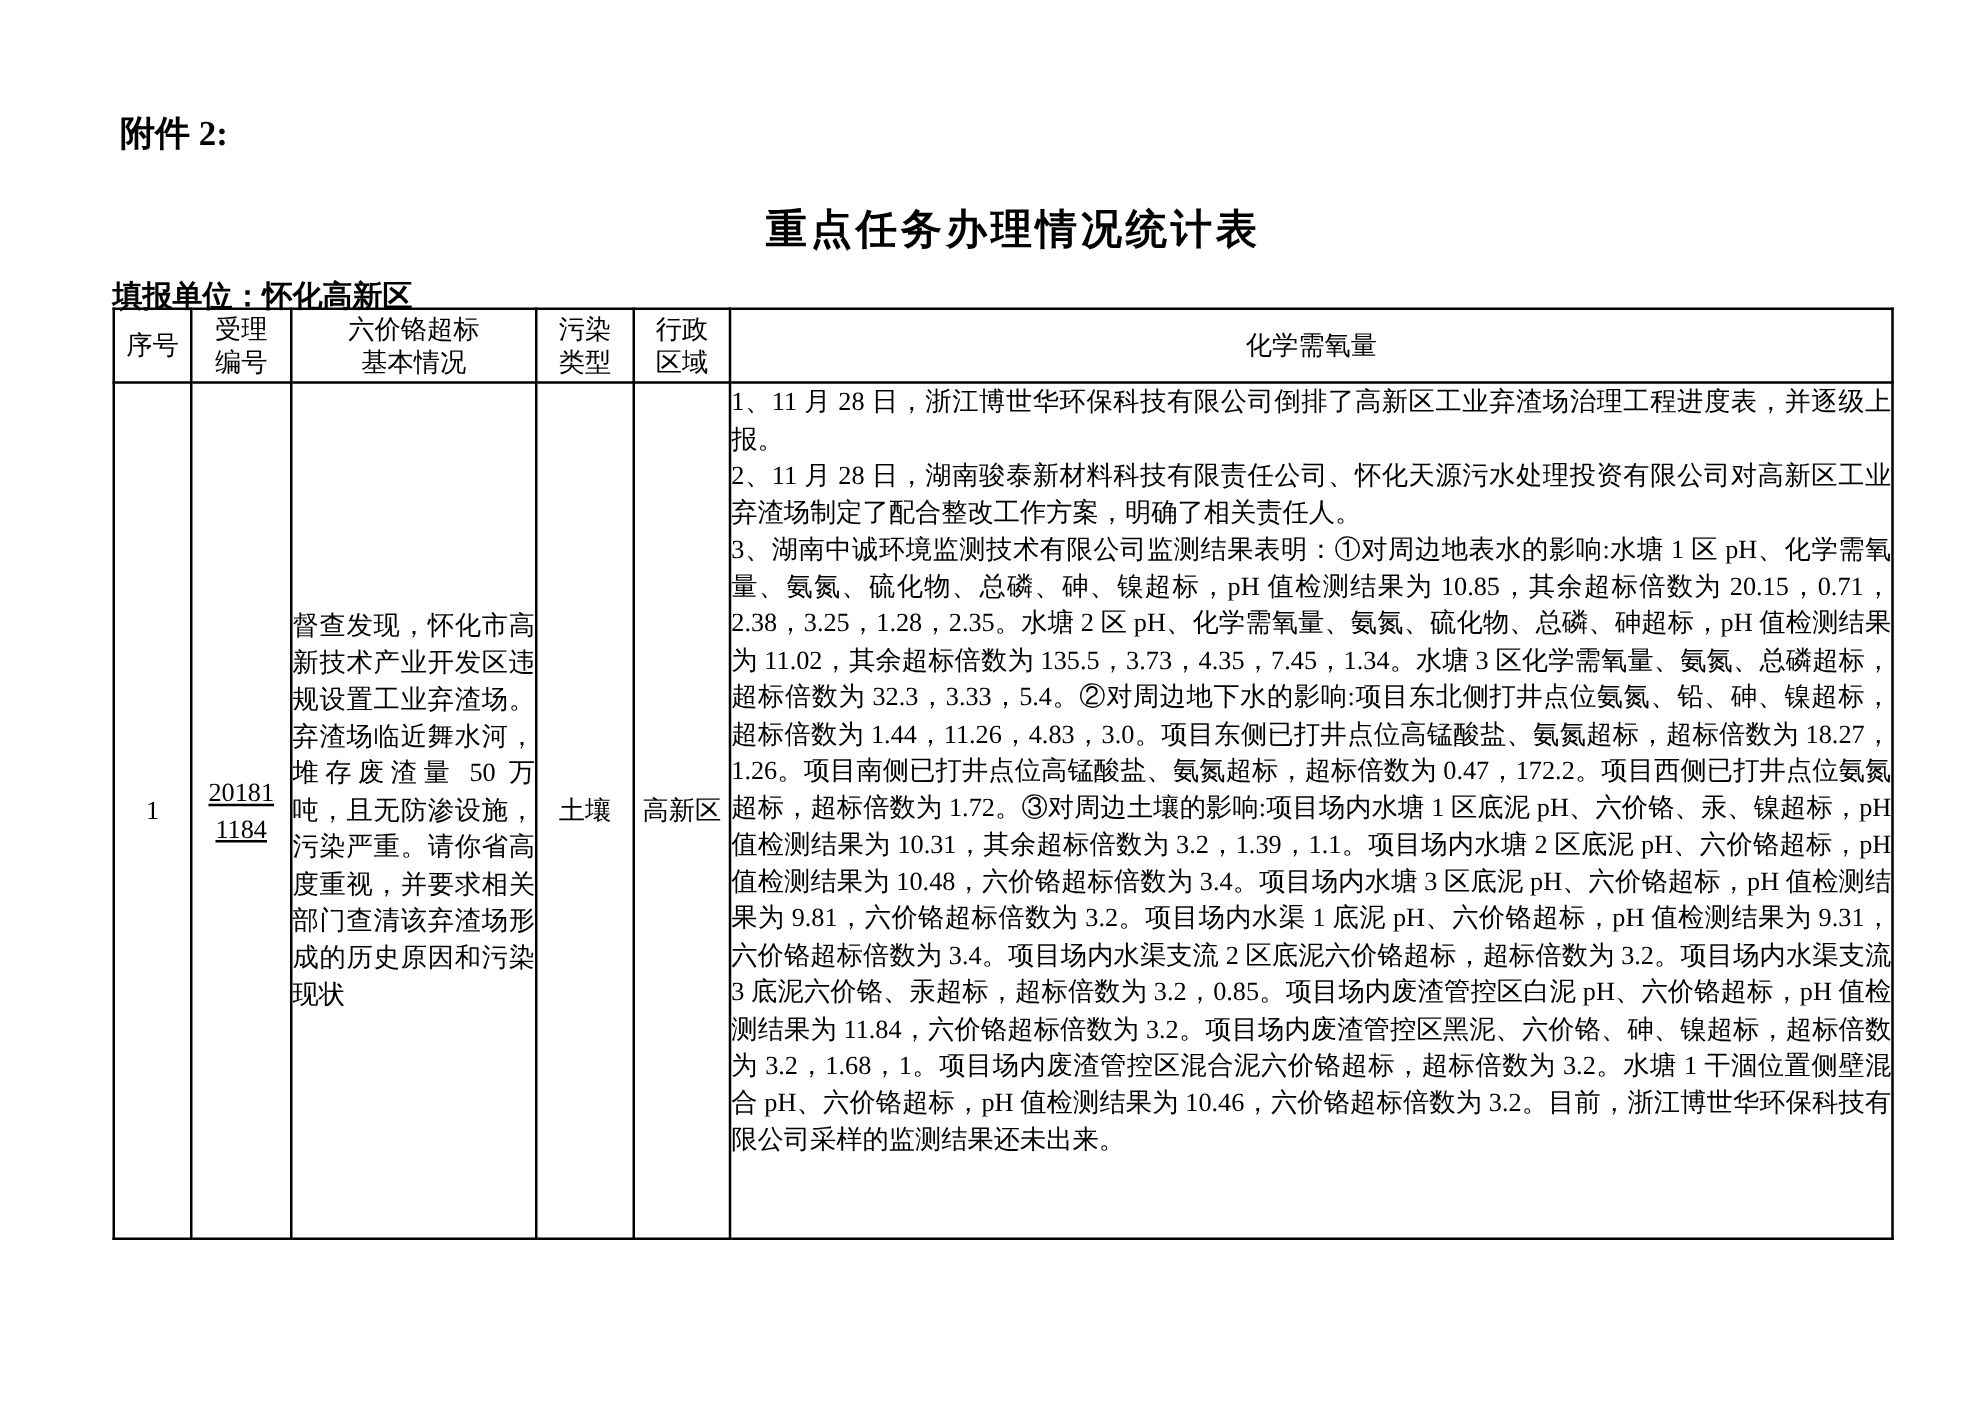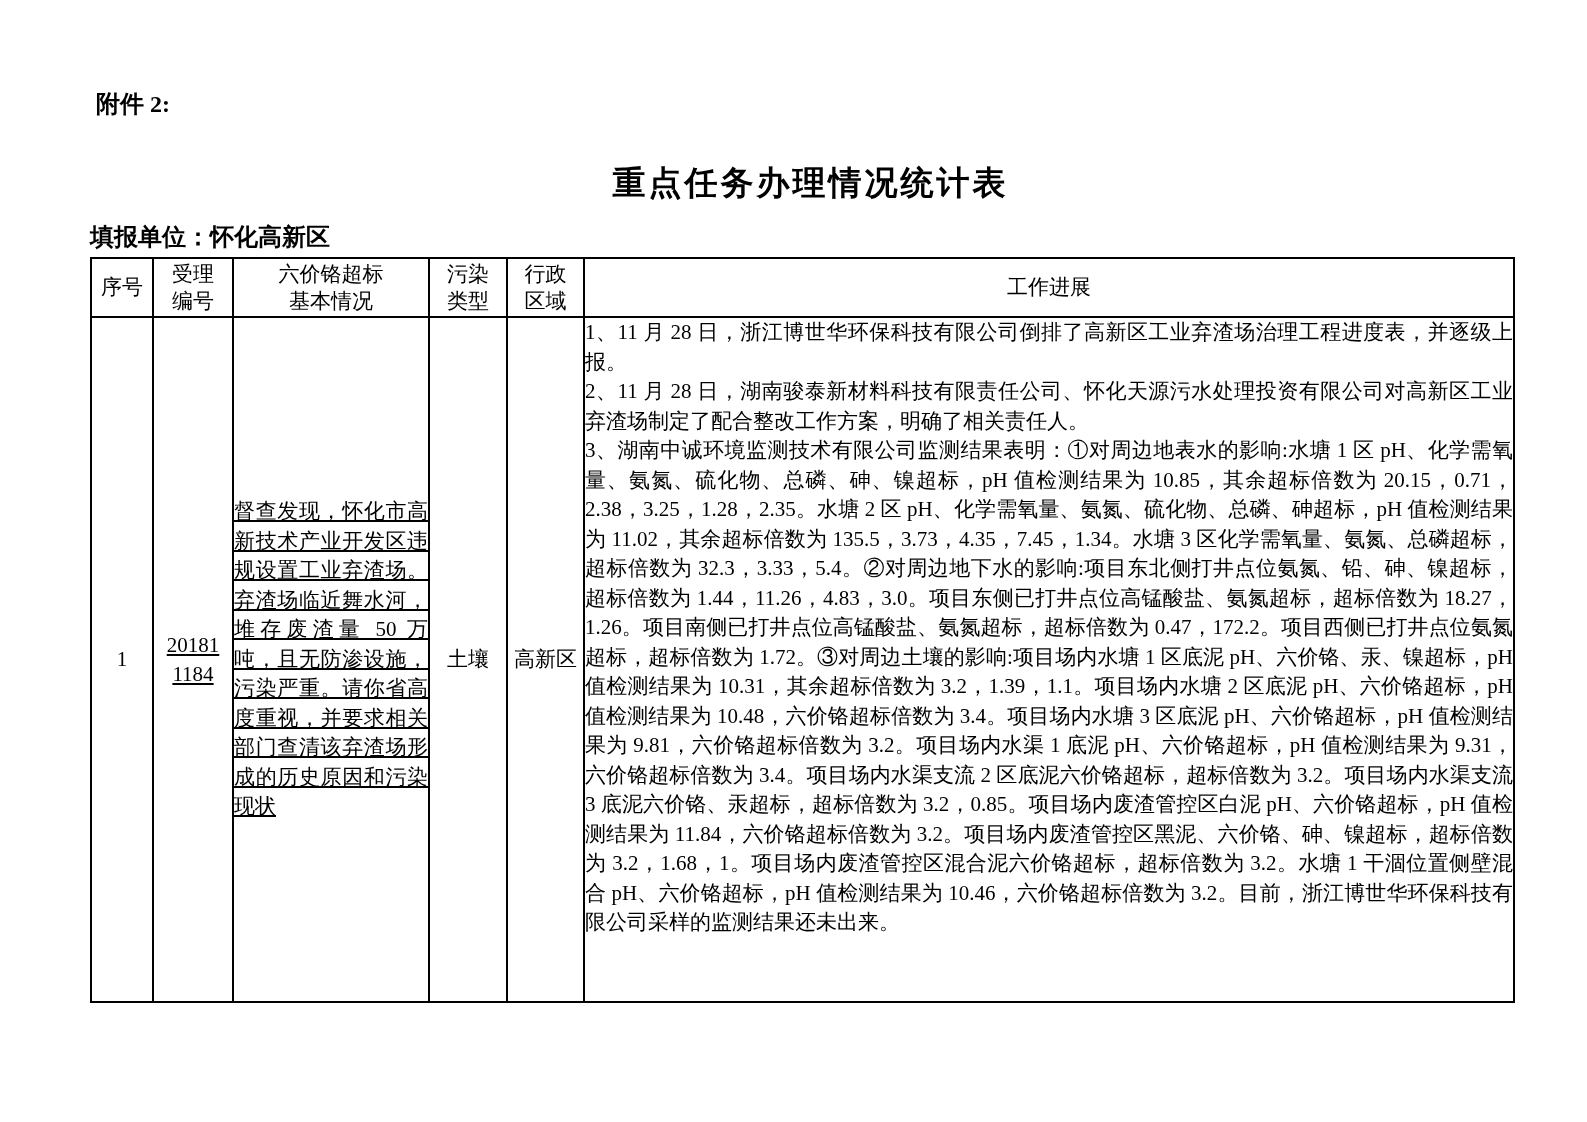--- a/index.html
+++ b/index.html
@@ -9,21 +9,21 @@
     height: 1122px;
     background: #ffffff;
     color: #000000;
     font-family: "Liberation Serif", "DejaVu Serif", serif;
     overflow: hidden;
   }
   .attachment {
     position: absolute;
     left: 96px;
     top: 88px;
-    font-size: 24px;
+    font-size: 28px;
     font-weight: bold;
     white-space: pre;
   }
   .title {
     position: absolute;
     left: 0;
     top: 144px;
     width: 100%;
     margin: 17px;
     text-align: center;
@@ -39,21 +39,21 @@
     display: flex;
     justify-content: space-between;
     align-items: flex-end;
     font-size: 24px;
     font-weight: bold;
   }
   .meta .time { padding-right: 54px; }
   table.report {
     position: absolute;
     left: 90px;
-    top: 257px;
+    top: 246px;
     width: 1423px;
     border-collapse: collapse;
     table-layout: fixed;
   }
   table.report th,
   table.report td {
     border: 2px solid #000000;
     font-weight: normal;
     font-size: 21px;
     padding: 0;
@@ -73,21 +73,20 @@
     line-height: 29px;
   }
   td.c-case { white-space: pre-line; text-decoration: underline; }
   td.c-district { padding: 0 12px; }
   td.c-problem {
     vertical-align: middle;
     text-align: justify;
     text-justify: inter-character;
     line-height: 29.5px;
     padding: 0 5px;
-    text-decoration: underline;
   }
   td.c-progress {
     vertical-align: top;
     text-align: justify;
     text-justify: inter-character;
     line-height: 29.5px;
     padding: 4px 12px 4px 13px;
     white-space: pre-line;
     margin-top: 13px;
   }
@@ -118,21 +117,21 @@
       <tr>
         <th>序号</th>
         <th>受理
 编号</th>
         <th>六价铬超标
 基本情况</th>
         <th>污染
 类型</th>
         <th>行政
 区域</th>
-        <th>工作进展</th>
+        <th>化学需氧量</th>
       </tr>
     </thead>
     <tbody>
       <tr>
         <td class="c-seq">1</td>
         <td class="c-case">20181
 1184</td>
         <td class="c-problem">督查发现，怀化市高新技术产业开发区违规设置工业弃渣场。弃渣场临近舞水河，堆存废渣量 50 万吨，且无防渗设施，污染严重。请你省高度重视，并要求相关部门查清该弃渣场形成的历史原因和污染现状</td>
         <td class="c-type">土壤</td>
         <td class="c-district">高新区</td>

